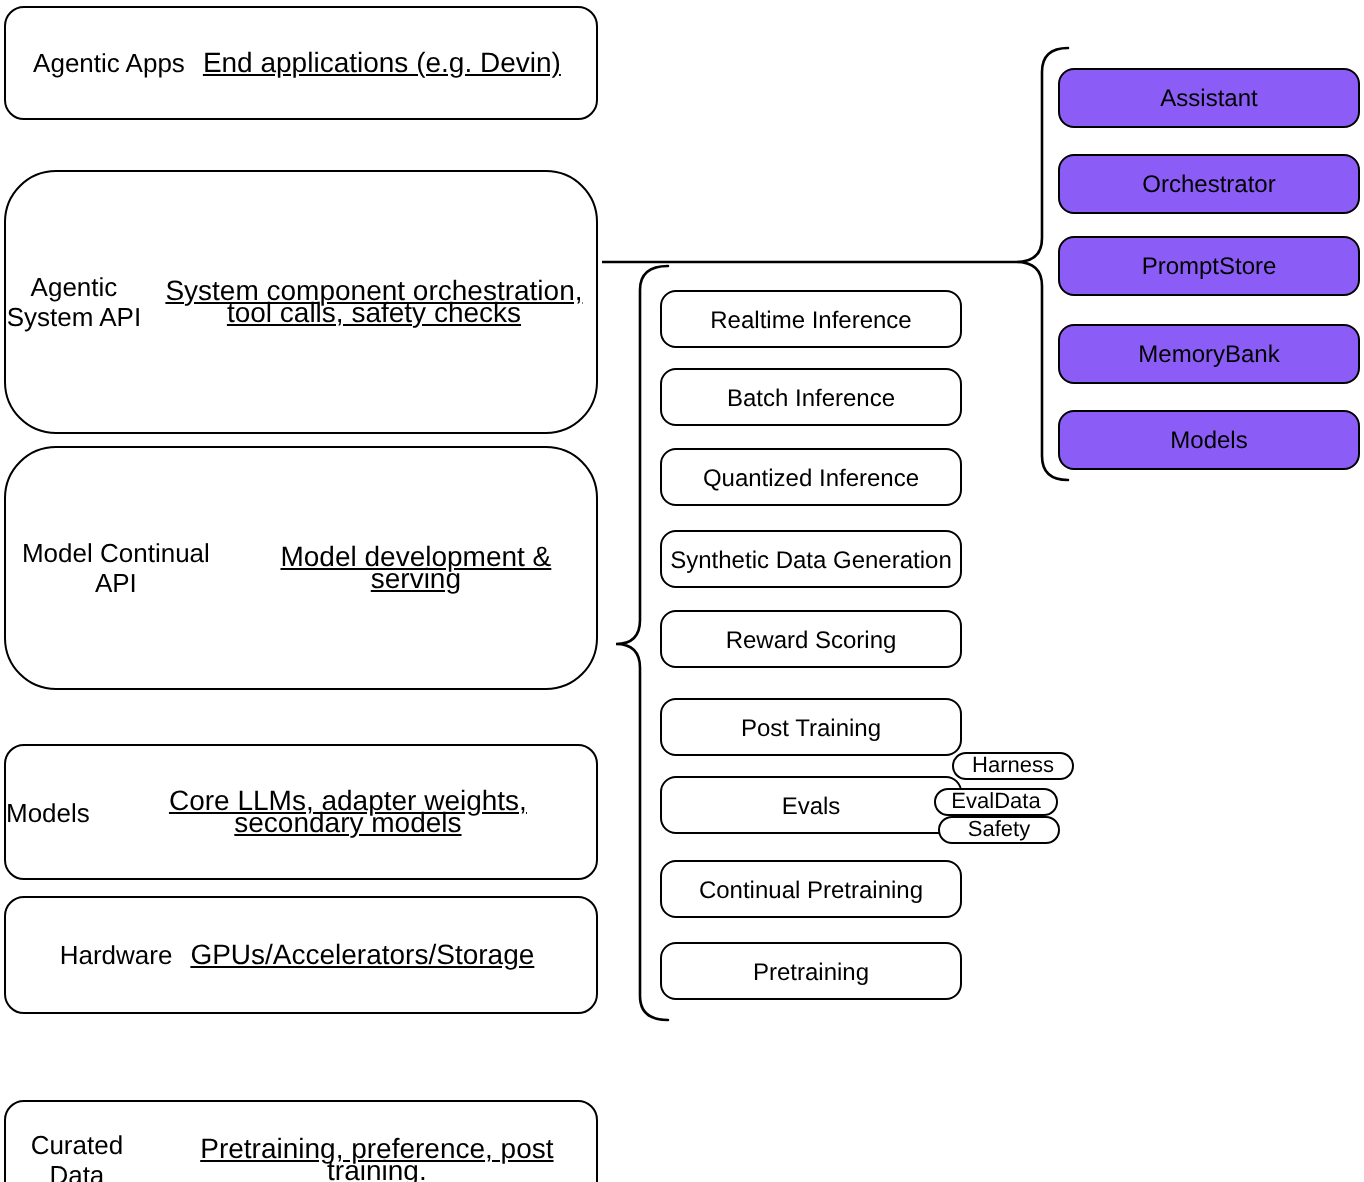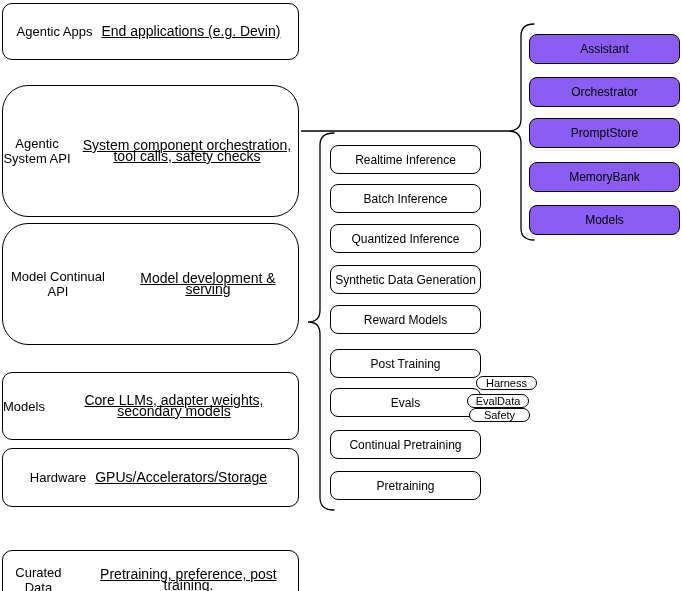--- a/index.html
+++ b/index.html
@@ -70,21 +70,21 @@
   </div>
   <div class="lbox" style="top:550px;height:60px">
     <div class="btitle">Curated Data</div>
     <div class="bsub">Pretraining, preference, post training.</div>
   </div>
 
   <div class="mbox" style="top:145px">Realtime Inference</div>
   <div class="mbox" style="top:184px">Batch Inference</div>
   <div class="mbox" style="top:224px">Quantized Inference</div>
   <div class="mbox" style="top:265px">Synthetic Data Generation</div>
-  <div class="mbox" style="top:305px">Reward Models</div>
+  <div class="mbox" style="top:305px">Reward Scoring</div>
   <div class="mbox" style="top:349px">Post Training</div>
   <div class="mbox" style="top:388px">Evals</div>
   <div class="mbox" style="top:430px">Continual Pretraining</div>
   <div class="mbox" style="top:471px">Pretraining</div>
 
   <div class="pill" style="left:476px;top:376px;width:61px">Harness</div>
   <div class="pill" style="left:467px;top:394px;width:62px">EvalData</div>
   <div class="pill" style="left:469px;top:408px;width:61px">Safety</div>
 
   <div class="rbox" style="top:34px">Assistant</div>

